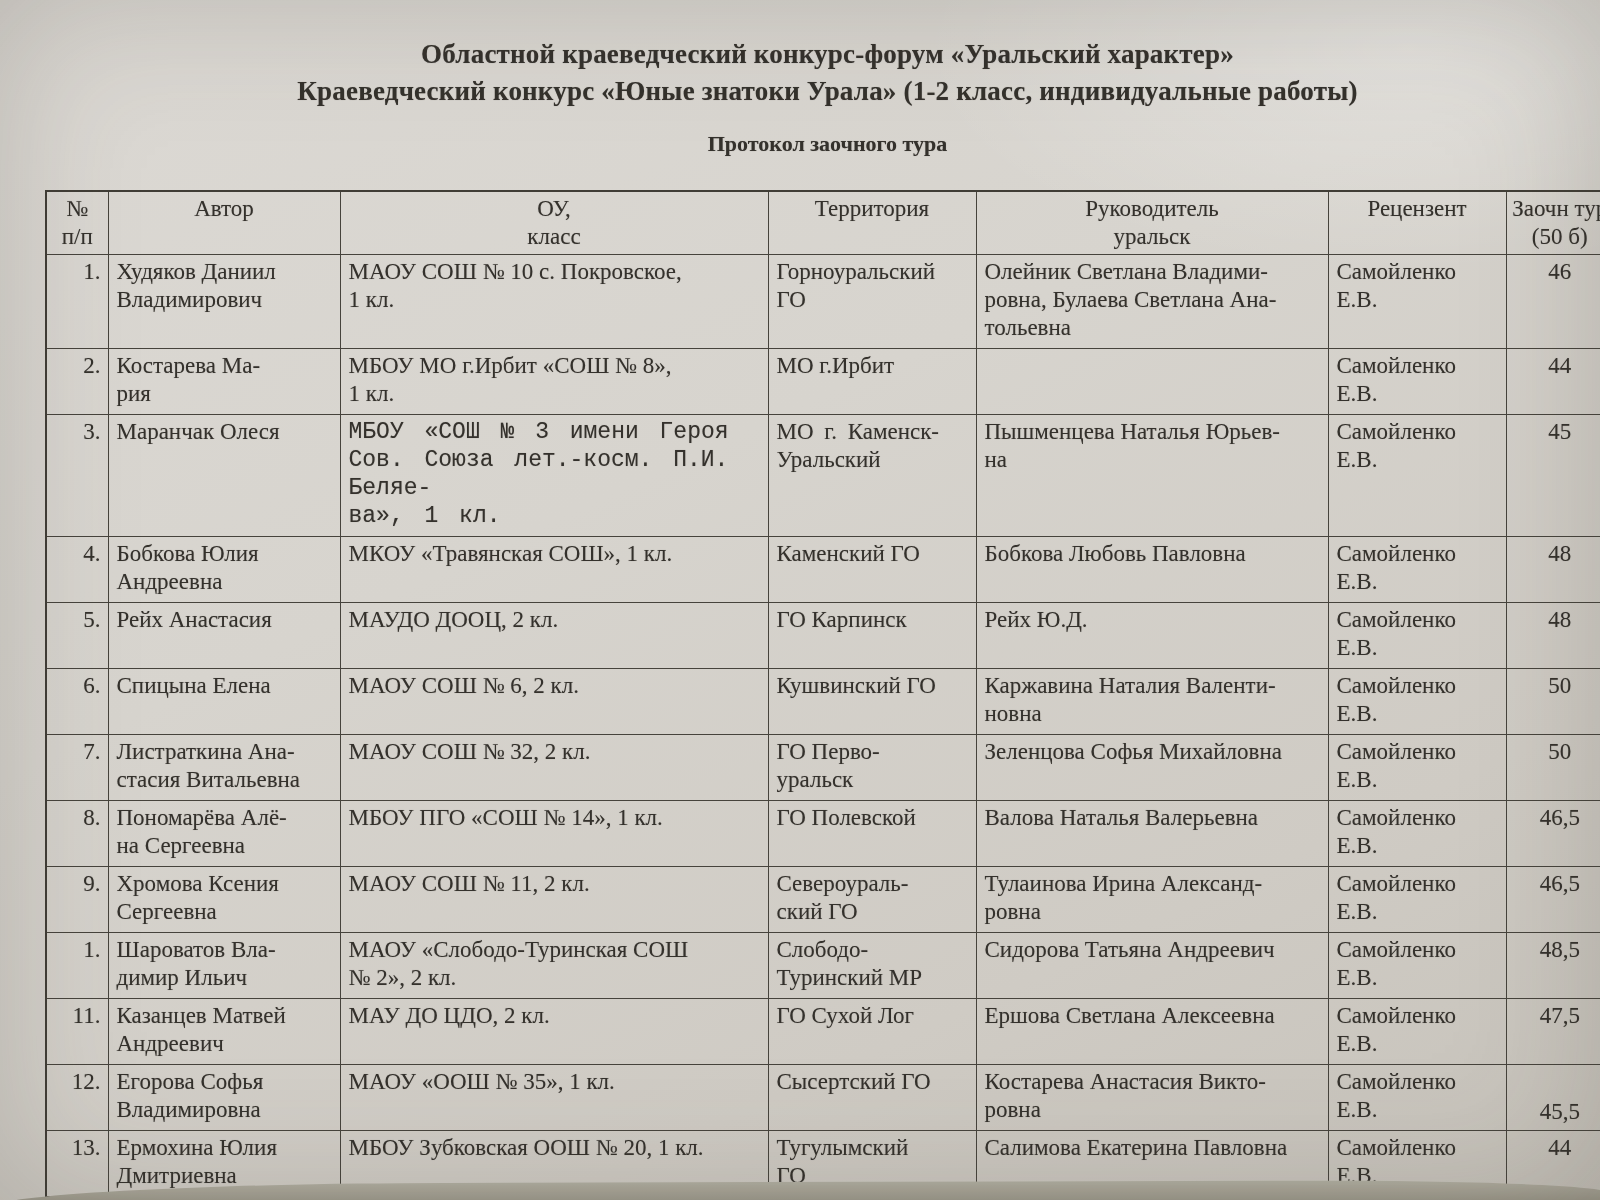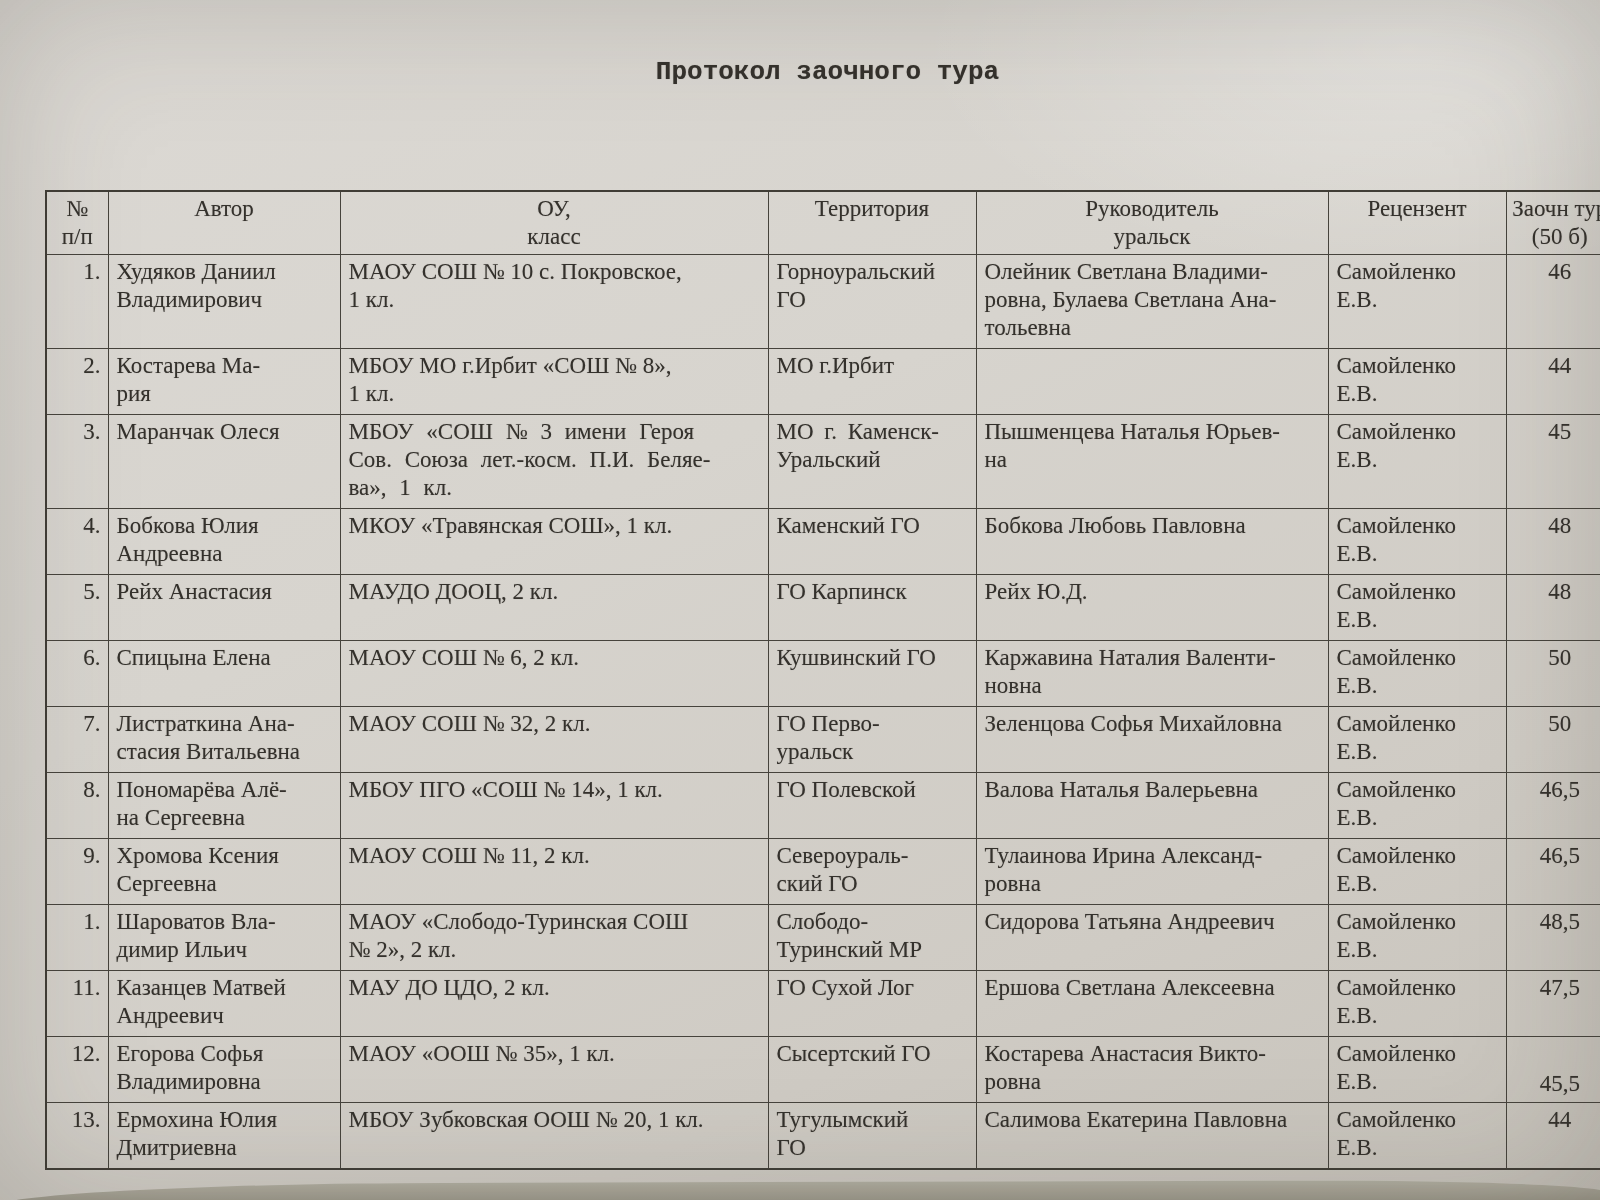--- a/index.html
+++ b/index.html
@@ -16,57 +16,59 @@
   .vignette{
     position:absolute;inset:0;pointer-events:none;
     box-shadow:inset 0 0 140px rgba(62,57,48,0.22);
   }
   .titles{
     position:absolute;top:36px;left:55px;width:1545px;
     text-align:center;font-weight:bold;
   }
   .title-line{font-size:27px;line-height:37px;letter-spacing:0.2px;
     text-shadow:0 0 1px rgba(52,50,46,0.35);}
-  .subtitle{font-size:26px;margin-top:21px;text-shadow:0 0 1px rgba(52,50,46,0.35);font-family:Liberation Mono, monospace;}
+  .subtitle{font-size:22px;margin-top:21px;text-shadow:0 0 1px rgba(52,50,46,0.35);}
   table{
     position:absolute;top:190px;left:45px;width:1568px;
     border-collapse:collapse;table-layout:fixed;
     font-size:23px;
   }
   th,td{
     border:1.6px solid #46433c;
     vertical-align:top;
     padding:3px 8px 6px 8px;
     white-space:pre-line;
     line-height:28px;
     font-weight:normal;
     text-shadow:0 0 1px rgba(52,50,46,0.30);
     overflow:hidden;
   }
   table{border:2.5px solid #403d36;}
   thead th{text-align:center;padding:3px 3px;}
   td.c0{text-align:right;padding-right:7px;}
   td.c6{text-align:center;padding-left:3px;padding-right:3px;}
   tbody tr:nth-child(12) td.c6{vertical-align:bottom;padding-bottom:4px;}
-  tbody tr:nth-child(3) td.c2{word-spacing:7px;}
+  tbody tr:nth-child(3) td.c2{word-spacing:7px;font-family:Liberation Mono, monospace;}
   tbody tr:nth-child(3) td.c3{word-spacing:5px;}
   .desk-edge{
     position:absolute;left:-10px;right:-10px;bottom:-6px;height:24px;
     background:linear-gradient(#b2af a2,#989486);
     background:linear-gradient(#b2afa2,#989486);
     border-radius:45% 30% 0 0 / 160% 90% 0 0;
     transform:rotate(-0.15deg);
   }
 </style>
 </head>
 <body>
 
 <div class="light-patch"></div>
 
 <div class="titles">
+  <div class="title-line">Областной краеведческий конкурс-форум «Уральский характер»</div>
+  <div class="title-line">Краеведческий конкурс  «Юные знатоки Урала» (1-2 класс, индивидуальные работы)</div>
   <div class="subtitle">Протокол заочного тура</div>
 </div>
 
 <table>
   <colgroup>
     <col style="width:62px">
       <col style="width:232px">
       <col style="width:428px">
     <col style="width:208px">
       <col style="width:352px">

